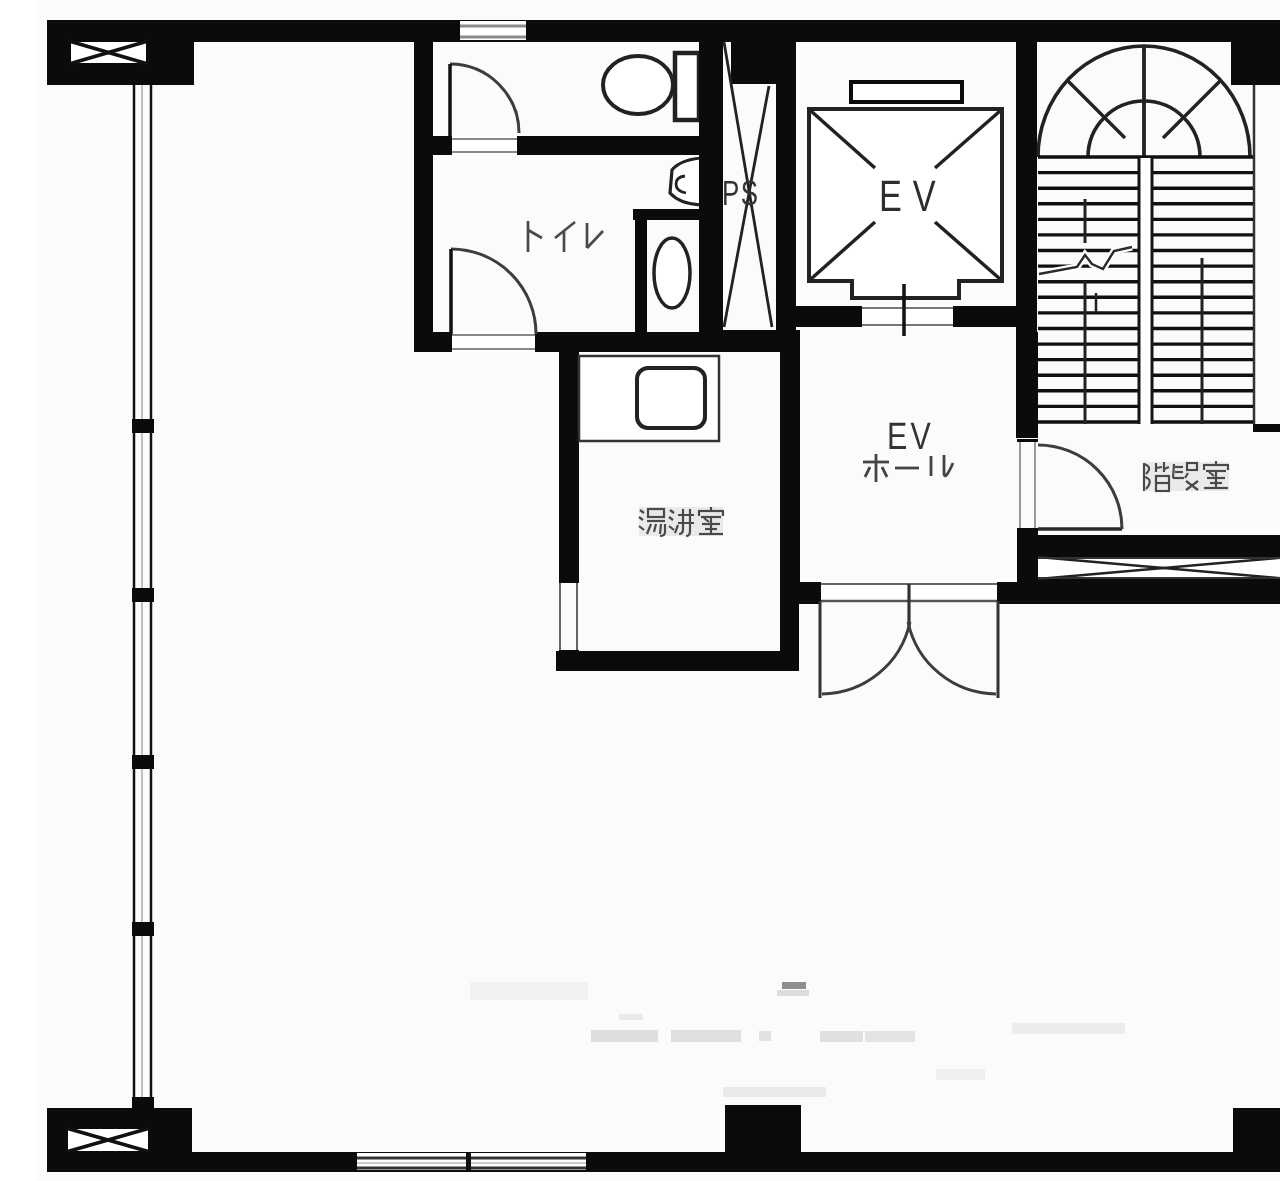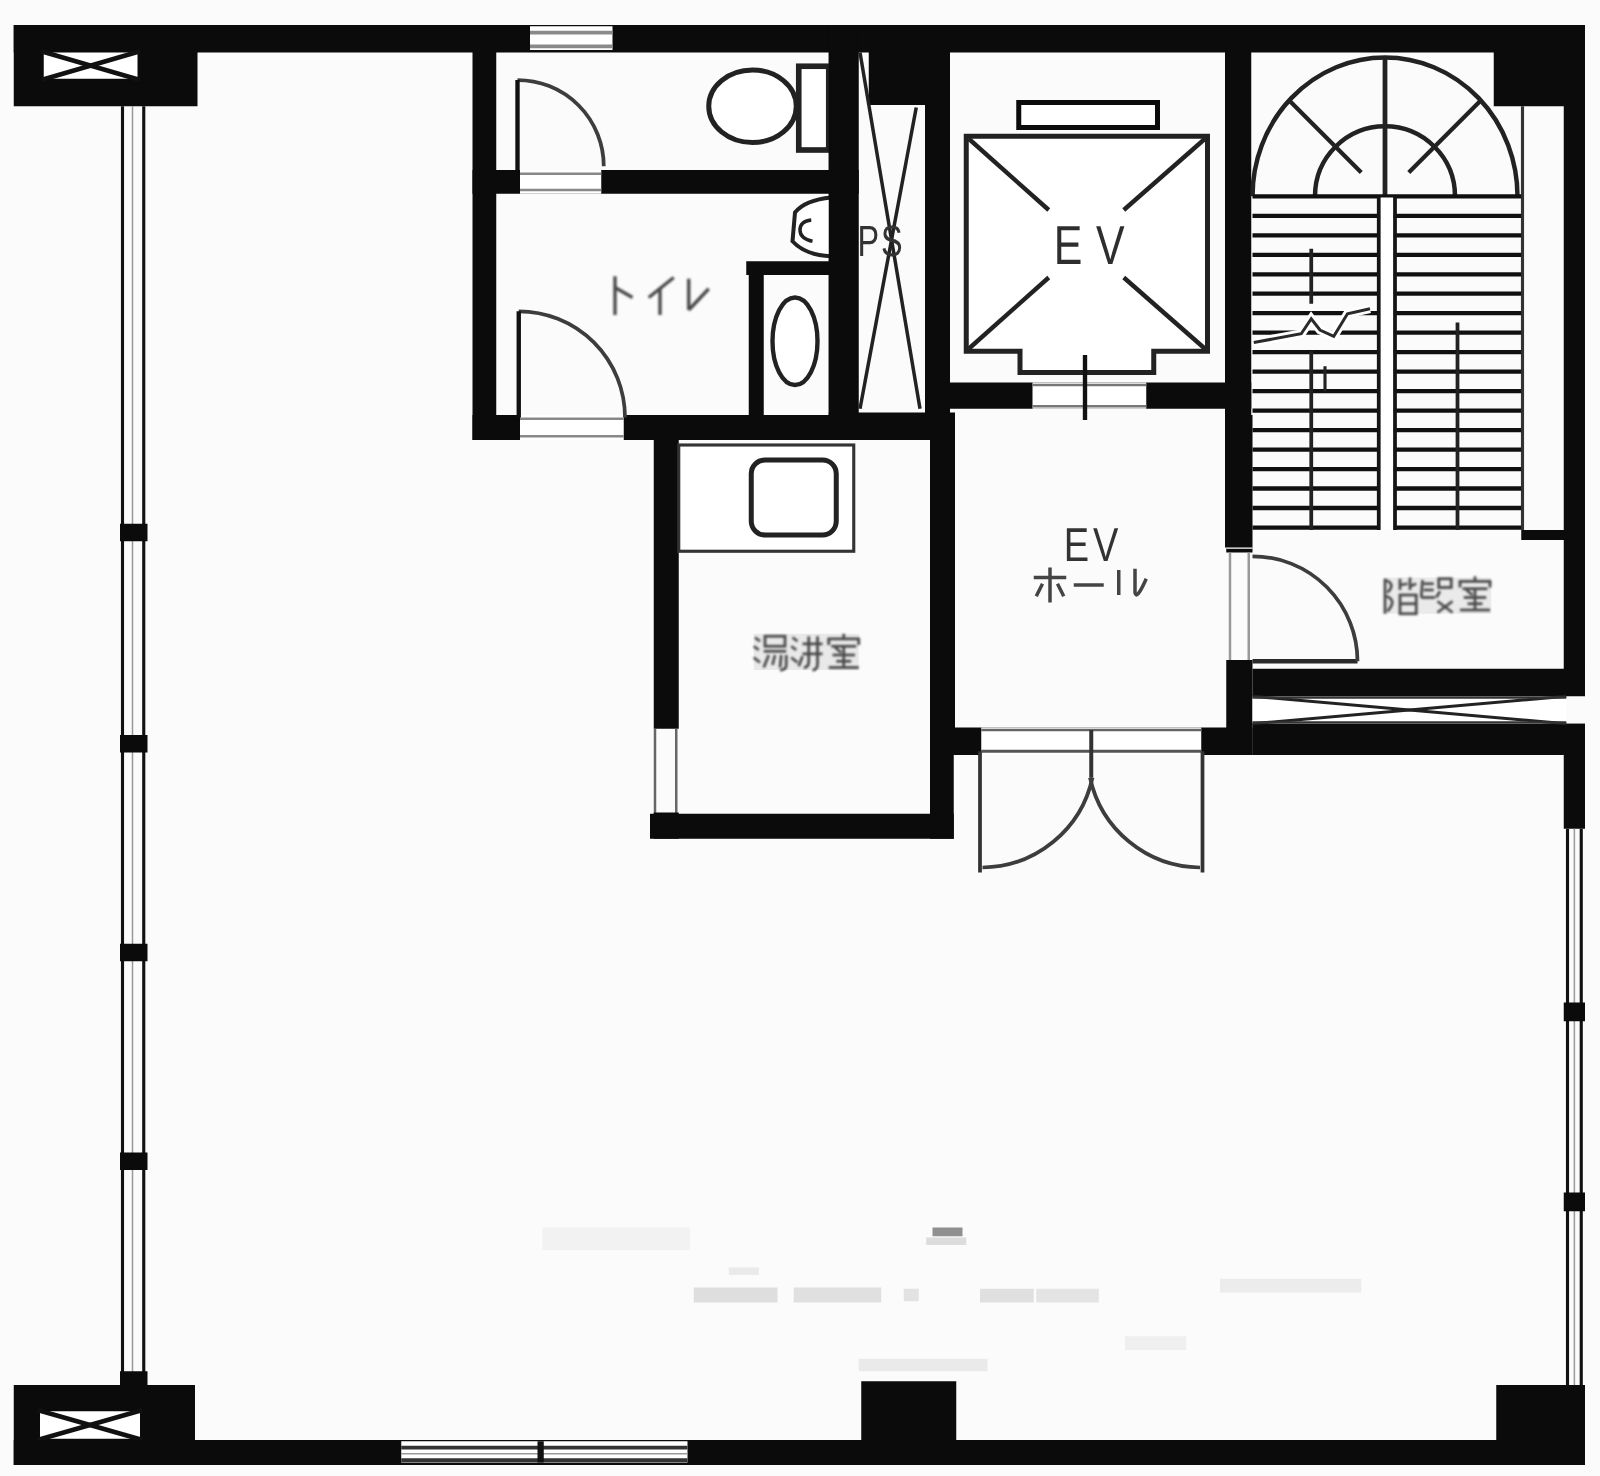--- a/index.html
+++ b/index.html
@@ -1,17 +1,17 @@
 <!DOCTYPE html>
 <html><head>
 <meta charset="utf-8">
 <title>Floor Plan</title>
 <style>
 html,body{margin:0;padding:0;background:#fff;}
-#plan{width:1153px;height:1181px;position:relative;}
+#plan{width:1153px;height:1181px;position:relative;margin-left:36px;}
 </style>
 </head>
 <body>
 
 <div id="plan">
 <svg width="1280" height="1181" viewBox="0 0 1280 1181" xmlns="http://www.w3.org/2000/svg">
 <defs>
         <filter id="b1" x="-20%" y="-20%" width="140%" height="140%">
           <feGaussianBlur stdDeviation="0.75"></feGaussianBlur>
         </filter>

